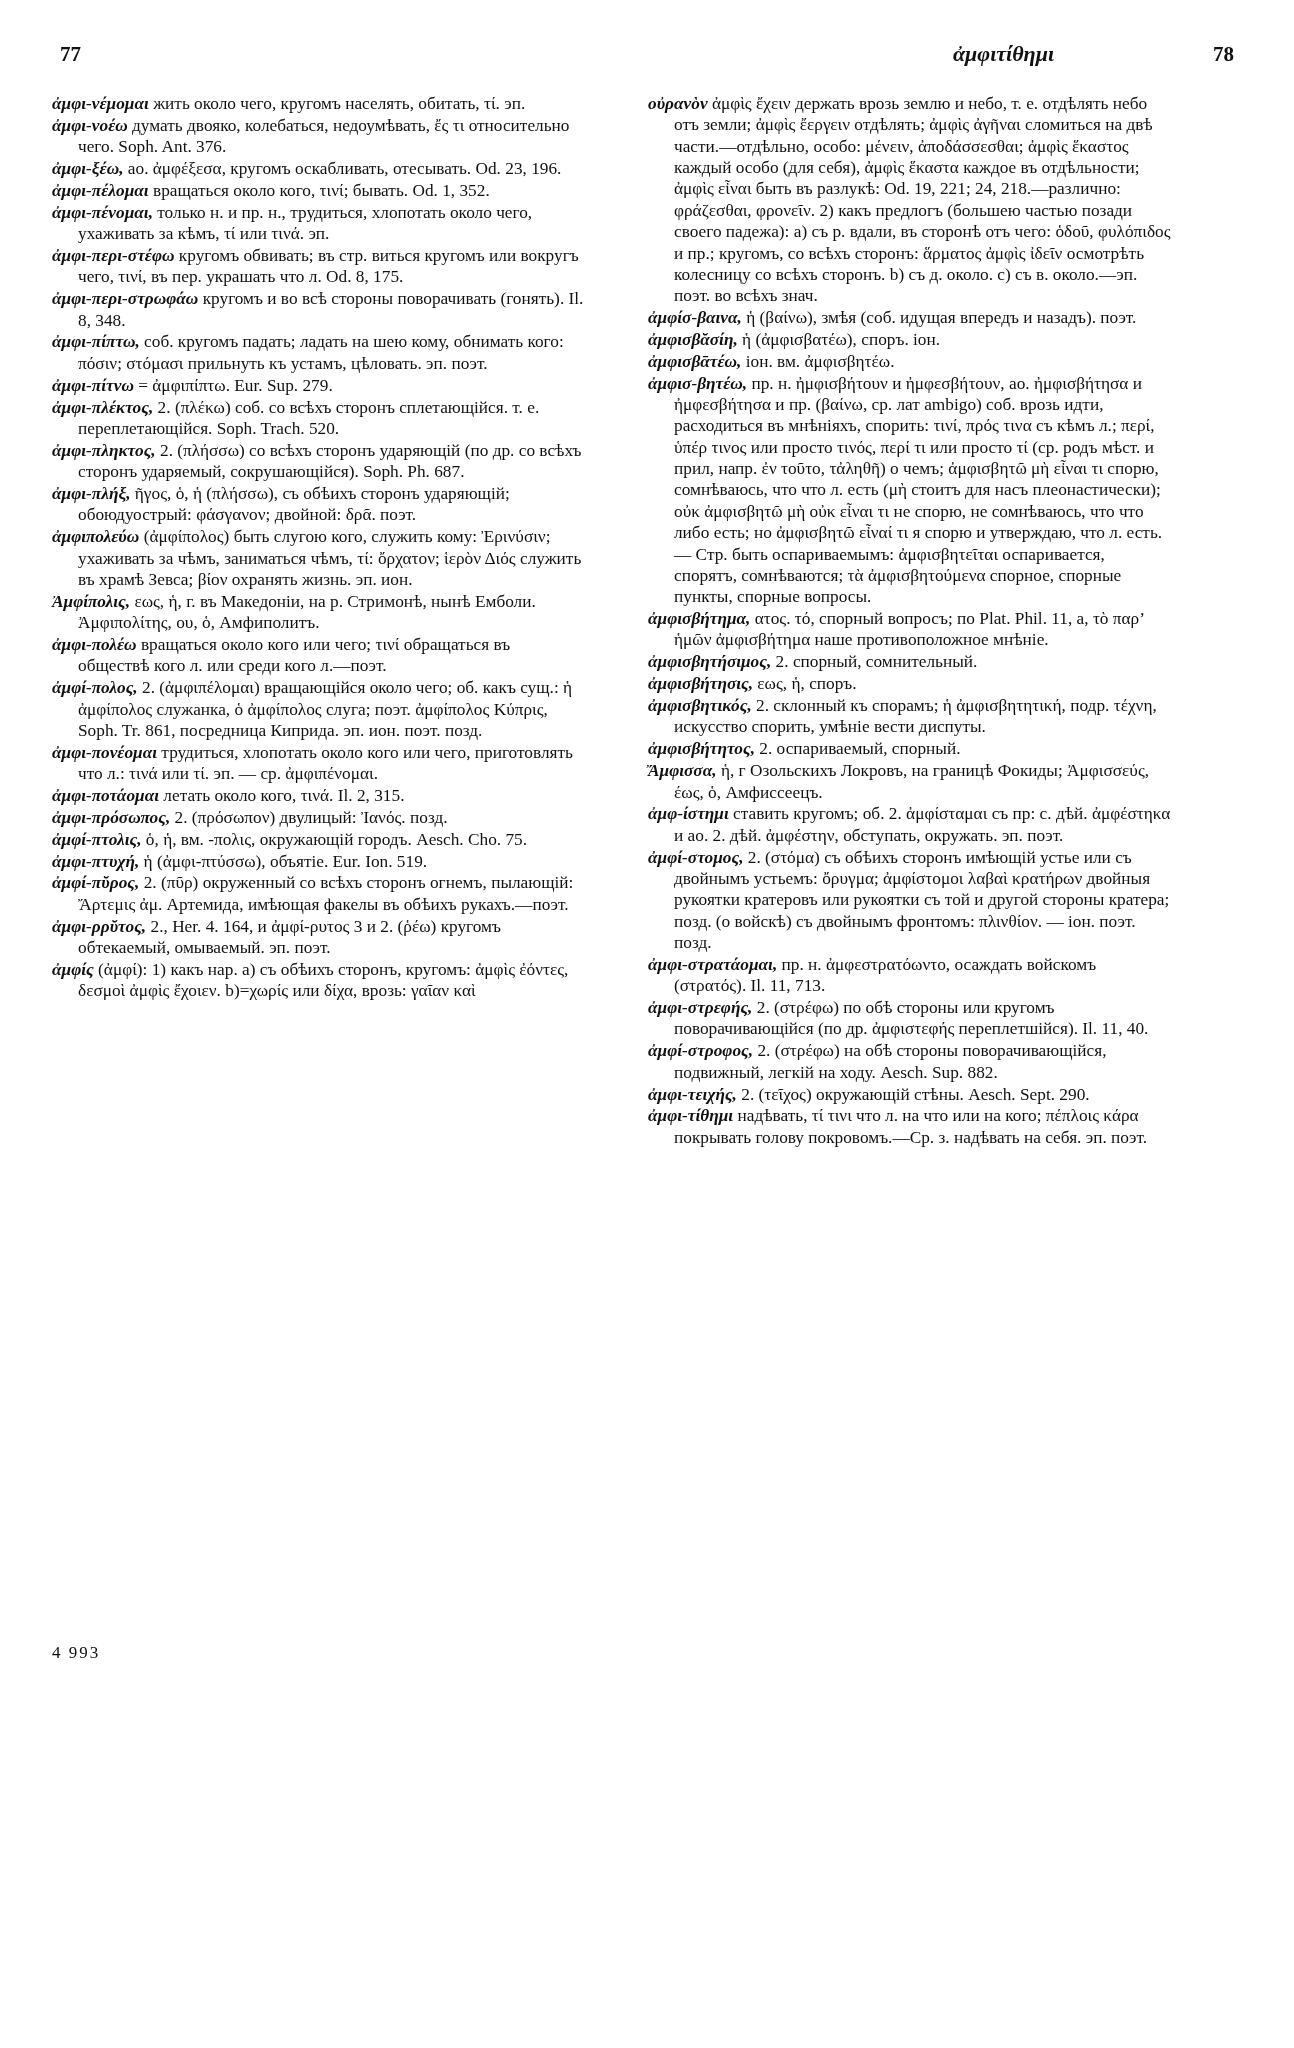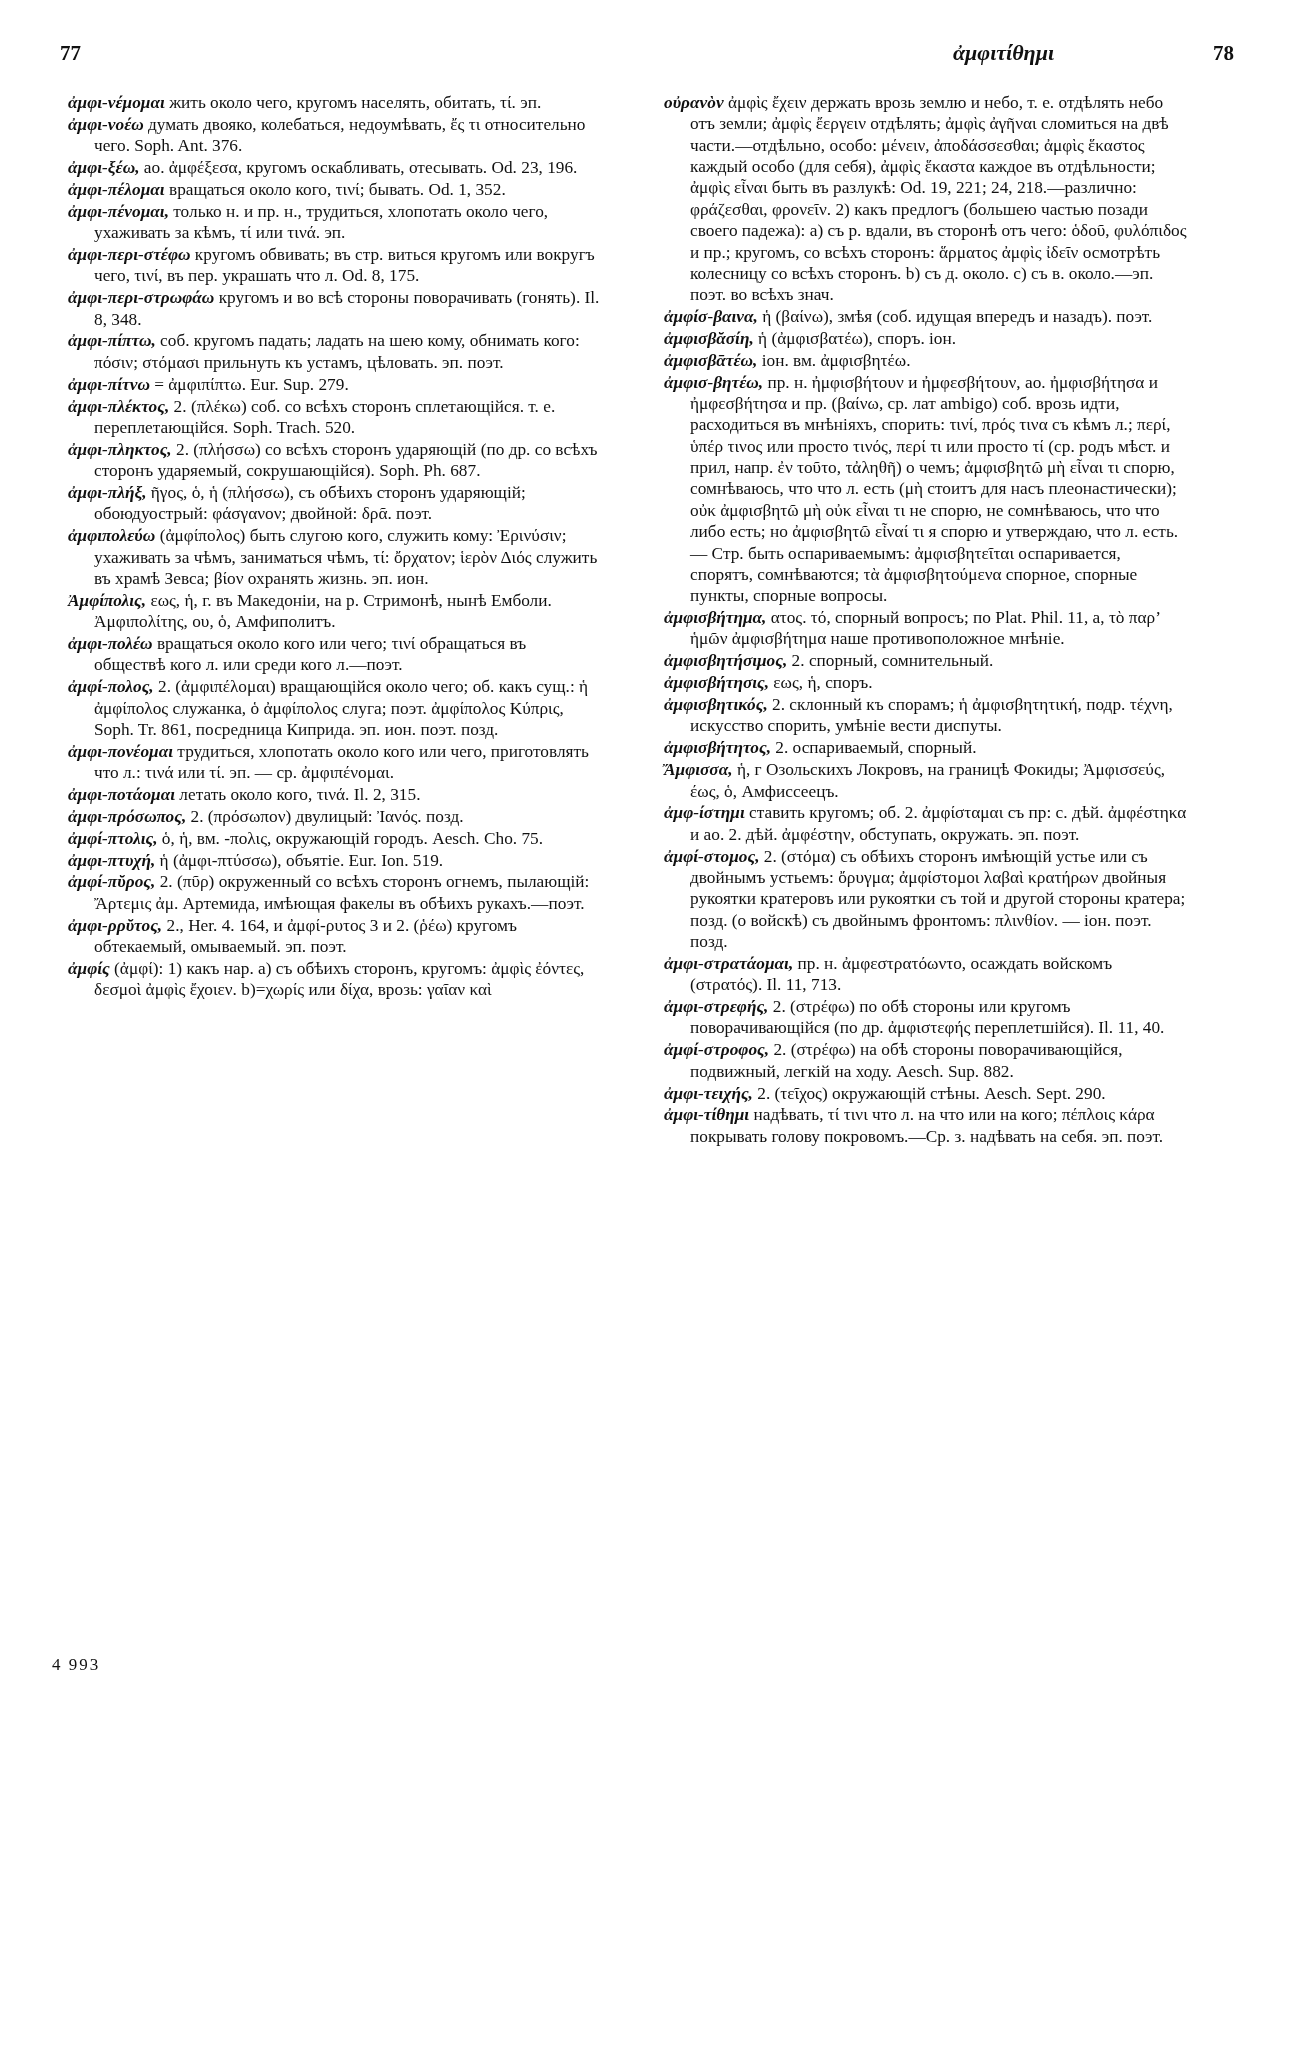--- a/index.html
+++ b/index.html
@@ -10,25 +10,25 @@
   body {
     width: 1294px;
     height: 2048px;
     font-family: "Liberation Serif", serif;
     color: #111;
     position: relative;
     overflow: hidden;
   }
   .page {
     position: absolute;
-    left: 0; top: 12px;
+    left: 0; top: 0;
     width: 1294px;
     height: 1681px;
     box-sizing: border-box;
-    padding: 28px 52px 20px 52px;
+    padding: 41px 52px 20px 52px;
   }
   .header {
     display: flex;
     align-items: baseline;
     font-size: 21px;
     margin: 0 0 26px 0;
     padding: 0 8px;
   }
   .hdr-folio-left {
     font-weight: bold;
@@ -64,21 +64,20 @@
   .col {
     width: 560px;
     box-sizing: border-box;
     font-size: 17.3px;
     line-height: 1.235;
     text-align: left;
   }
   .col-left {
     padding-right: 26px;
     border-right: 0px solid #fff;
-    margin-left: 16px;
   }
   .col-right {
     padding-left: 36px;
   }
   .entry {
     margin: 0 0 0.5px 0;
     padding: 0;
     text-indent: 0;
     padding-left: 26px;
     text-indent: -26px;

